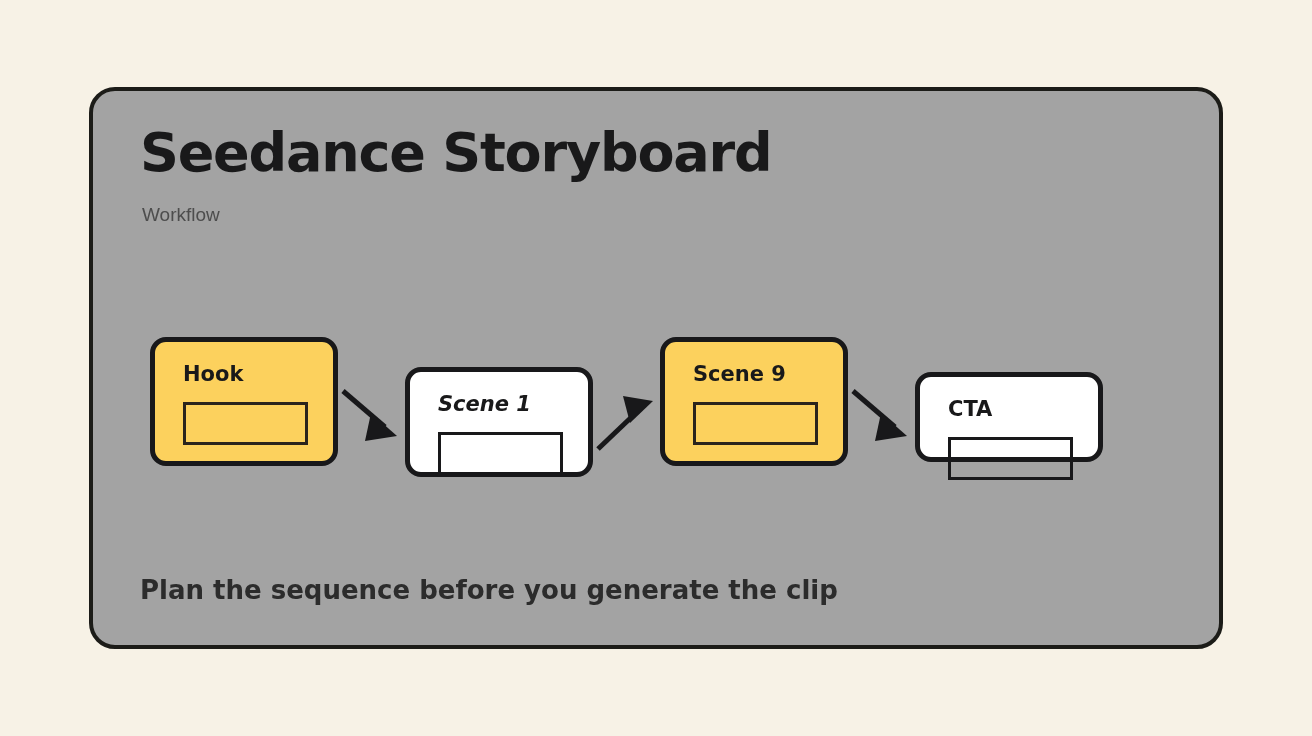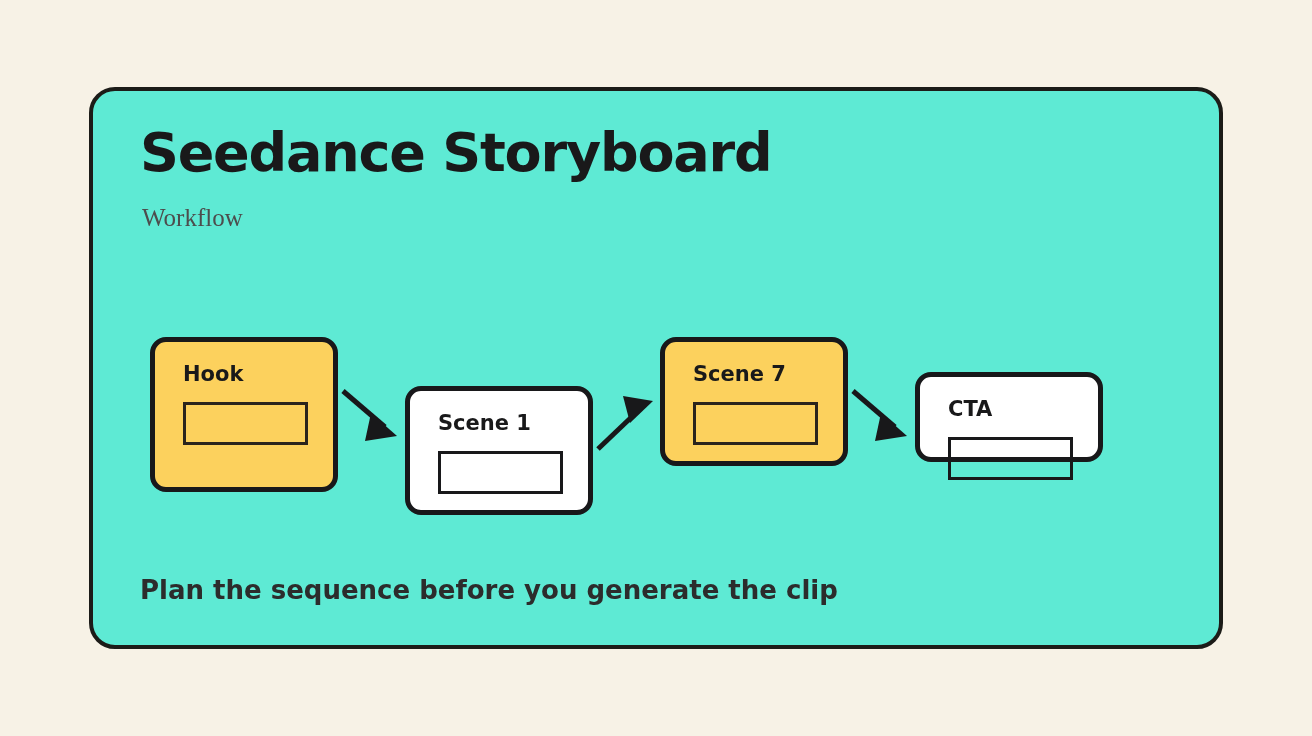--- a/index.html
+++ b/index.html
@@ -18,42 +18,42 @@
     width: 1312px;
     height: 736px;
   }
   .card {
     position: absolute;
     left: 89px;
     top: 87px;
     width: 1134px;
     height: 562px;
     box-sizing: border-box;
-    background: #5eead4;
+    background: #a3a3a3;
     border: 4px solid #1c1c18;
     border-radius: 26px;
   }
   .title {
     position: absolute;
     left: 47px;
     top: 30px;
     font-family: "DejaVu Sans", sans-serif;
     font-weight: bold;
     font-size: 54px;
     letter-spacing: -1.2px;
     color: #19191a;
     white-space: nowrap;
   }
   .subtitle {
     position: absolute;
     left: 49px;
     top: 113px;
-    font-family: Liberation Serif, serif;
+    font-family: Liberation Sans, sans-serif;
     font-weight: normal;
-    font-size: 25px;
+    font-size: 19px;
     color: #4d4d4d;
     white-space: nowrap;
   }
   .caption {
     position: absolute;
     left: 47px;
     top: 484px;
     font-family: "DejaVu Sans", sans-serif;
     font-weight: bold;
     font-size: 26px;
@@ -109,30 +109,30 @@
 <body>
 
 <div class="stage">
   <div class="card">
 
     <div class="title">Seedance Storyboard</div>
 
     <div class="subtitle">Workflow</div>
 
     <div class="flow" id="flow-nodes">
-        <div class="node accent" style="left: 57px; top: 246px; width: 188px; height: 155px; padding-left: 40px;">
+        <div class="node accent" style="left: 57px; top: 246px; width: 188px; height: 129px; padding-left: 40px;">
           <div class="node-label">Hook</div>
           <div class="node-slot"></div>
         </div>
-        <div class="node plain" style="left: 312px; top: 295px; width: 188px; height: 129px;">
+        <div class="node plain" style="left: 312px; top: 276px; width: 188px; height: 110px; font-style: italic;">
           <div class="node-label">Scene 1</div>
           <div class="node-slot"></div>
         </div>
         <div class="node accent" style="left: 567px; top: 246px; width: 188px; height: 129px;">
-          <div class="node-label">Scene 7</div>
+          <div class="node-label">Scene 9</div>
           <div class="node-slot"></div>
         </div>
         <div class="node plain" style="left: 822px; top: 281px; width: 188px; height: 90px;">
           <div class="node-label">CTA</div>
           <div class="node-slot"></div>
         </div>
       </div>
 
     <svg class="arrows" viewBox="0 0 1134 562">
       <g>

